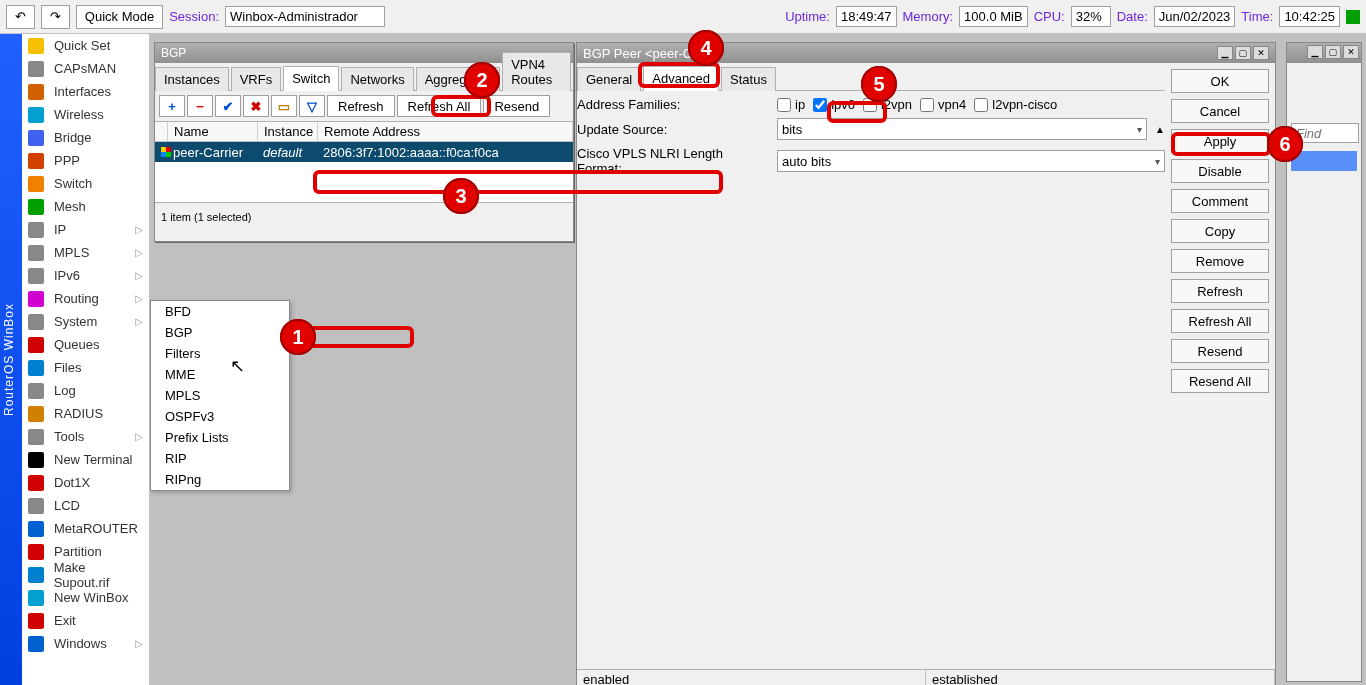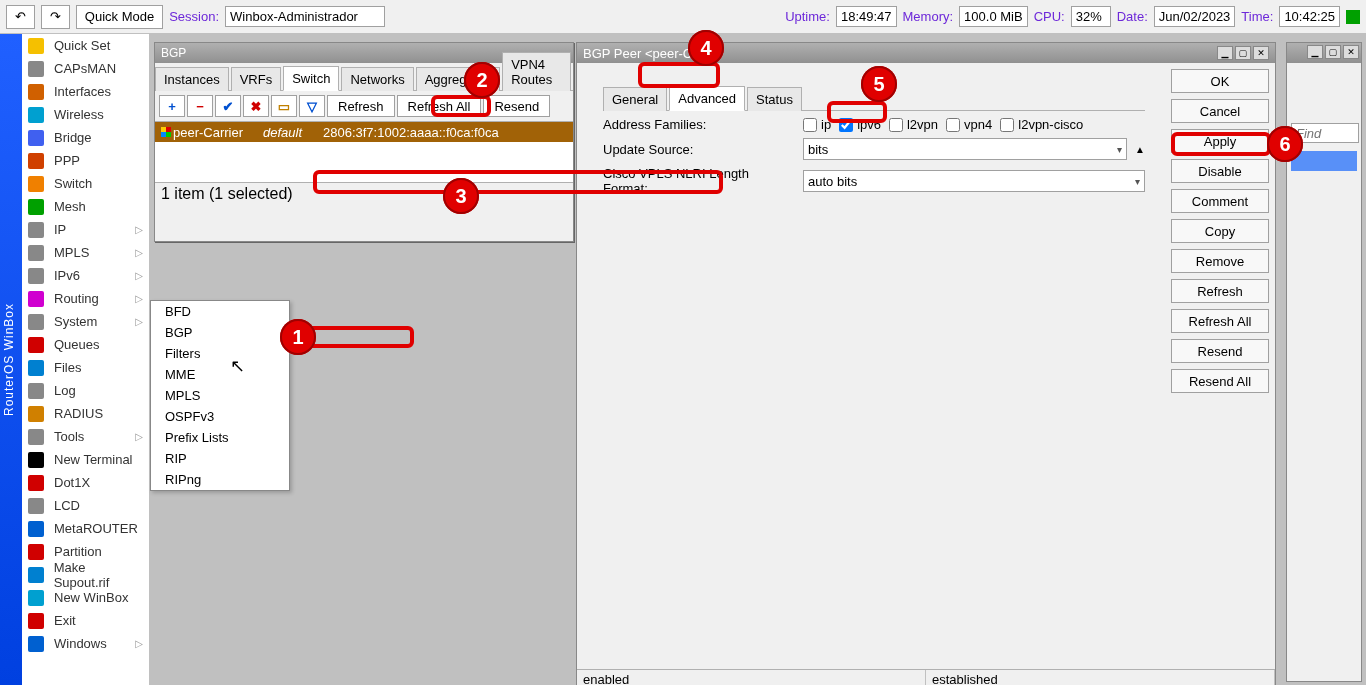--- a/index.html
+++ b/index.html
@@ -29,32 +29,32 @@
 .win-bgp { position: absolute; left: 4px; top: 8px; width: 420px; height: 200px; background: #f0f0f0; border: 1px solid #888; box-shadow: 1px 1px 0 #666; }
 .win-title { height: 20px; background: linear-gradient(#b0b0b0, #909090); color: #fff; font-size: 12px; padding: 2px 6px; display: flex; align-items: center; }
 .win-tabs { display: flex; background: #f0f0f0; border-bottom: 1px solid #b0b0b0; height: 28px; align-items: flex-end; }
 .tab { padding: 4px 8px; background: #e8e8e8; border: 1px solid #b0b0b0; border-bottom: none; margin-right: 2px; cursor: pointer; position: relative; top: 1px; }
 .tab.active { background: #fff; border-bottom: 1px solid #fff; }
 .win-tools { display: flex; padding: 4px; gap: 2px; border-bottom: 1px solid #b0b0b0; }
 .tool { width: 26px; height: 22px; background: #fff; border: 1px solid #a0a0a0; display:flex; align-items:center; justify-content:center; cursor:pointer; font-weight:bold; }
 .tool.wide { width: auto; padding: 0 10px; font-weight: normal; }
 .list-head { display: flex; background: #f8f8f8; border-bottom: 1px solid #c0c0c0; height: 20px; font-size: 12px; }
 .list-head div { padding: 2px 6px; border-right: 1px solid #d0d0d0; }
-.list-row { display: flex; height: 20px; background: #a16207; color: #fff; align-items: center; }
+.list-row { display: flex; height: 20px; background: #0c4a6e; color: #fff; align-items: center; }
 .list-row div { padding: 0 6px; }
 .list-body { background: #fff; height: 60px; }
-.status { height: 22px; background: #f0f0f0; border-top: 1px solid #b0b0b0; padding: 2px 6px; font-size: 16px; }
+.status { height: 22px; background: #f0f0f0; border-top: 1px solid #b0b0b0; padding: 8px 6px; font-size: 11px; }
 
 
 .win-peer { position: absolute; left: 426px; top: 8px; width: 700px; height: 650px; background: #f0f0f0; border: 1px solid #888; }
 .peer-title { height: 20px; background: linear-gradient(#b0b0b0, #909090); color: #fff; display: flex; align-items: center; padding: 2px 6px; }
 .peer-title .tbtns { margin-left: auto; display: flex; gap: 2px; }
 .peer-title .tbtns span { width: 16px; height: 14px; background: #ddd; border: 1px solid #888; display:flex; align-items:center; justify-content:center; font-size:9px; color:#000; }
 .peer-body { display: flex; }
-.peer-form { flex: 1; padding: 20px; margin-left: 6px; }
+.peer-form { flex: 1; padding: 0; }
 .peer-tabs { display: flex; border-bottom: 1px solid #b0b0b0; height: 28px; align-items:flex-end; }
 .frow { display: flex; align-items: center; margin: 6px 0; }
 .frow .flbl { width: 200px; text-align: left; padding-right: 8px; }
 .frow .fval { flex: 1; display: flex; align-items: center; gap: 8px; }
 .chk { display: flex; align-items: center; gap: 4px; }
 .chk input { width: 14px; height: 14px; }
 .combo { flex: 1; height: 22px; background: #fff; border: 1px solid #a0a0a0; display: flex; align-items: center; padding: 0 4px; position: relative; }
 .combo::after { content: "▾"; position: absolute; right: 4px; color: #555; font-size: 10px; }
 .peer-btns { width: 110px; padding: 6px; display: flex; flex-direction: column; gap: 6px; }
 .pbtn { height: 24px; background: #f8f8f8; border: 1px solid #a0a0a0; cursor: pointer; display:flex; align-items:center; justify-content:center; }
@@ -237,20 +237,26 @@
     <div class="win-tools">
       <div class="tool" style="color:#0050d0;">+</div>
       <div class="tool" style="color:#d00000;">−</div>
       <div class="tool" style="color:#0050d0;">✔</div>
       <div class="tool" style="color:#d00000;">✖</div>
       <div class="tool" style="color:#c08000;">▭</div>
       <div class="tool" style="color:#0050d0;">▽</div>
       <div class="tool wide">Refresh</div>
       <div class="tool wide">Refresh All</div>
       <div class="tool wide">Resend</div>
+    </div>
+    <div class="list-head">
+      <div style="width:12px;"></div>
+      <div style="width:90px;">Name</div>
+      <div style="width:60px;">Instance</div>
+      <div style="flex:1;">Remote Address</div>
     </div>
     <div class="list-body">
       <div class="list-row">
         <div style="width:12px;"><span style="display:inline-block;width:10px;height:10px;background:conic-gradient(#d00 0 25%,#0c0 0 50%,#08f 0 75%,#fc0 0);"></span></div>
         <div style="width:90px;">peer-Carrier</div>
         <div style="width:60px;font-style:italic;">default</div>
         <div style="flex:1;">2806:3f7:1002:aaaa::f0ca:f0ca</div>
       </div>
     </div>
     <div class="status">1 item (1 selected)</div>

